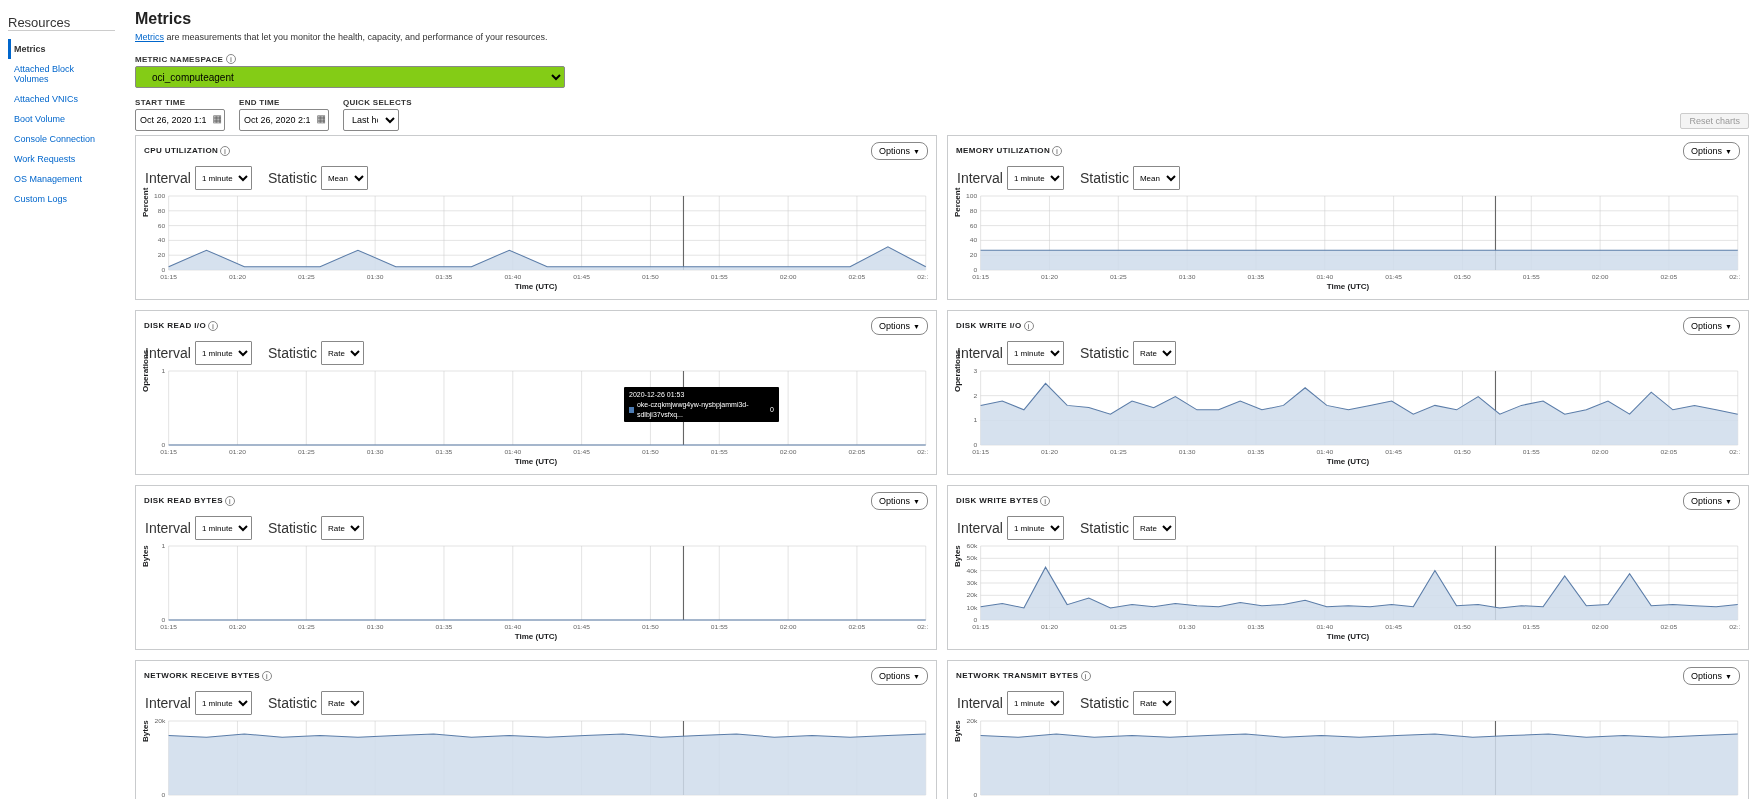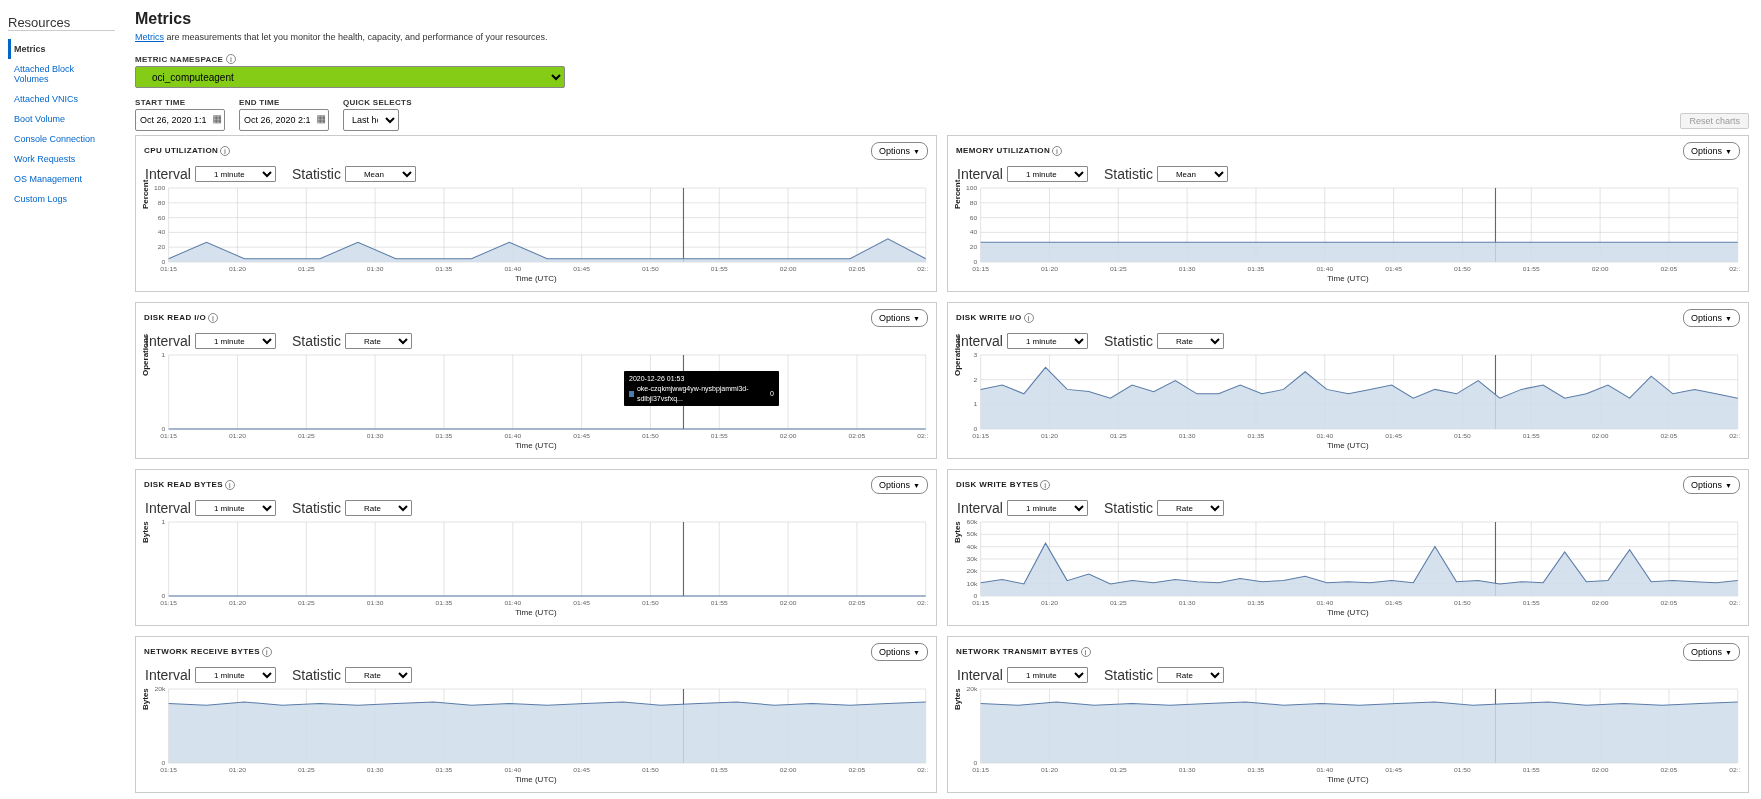--- a/index.html
+++ b/index.html
@@ -29,24 +29,24 @@
 .reset-btn{height:16px;padding:0 8px;font-size:9px;border:1px solid #ccc;background:#f4f4f4;color:#999;cursor:not-allowed;border-radius:2px}
 .charts-grid{display:grid;grid-template-columns:1fr 1fr;gap:10px}
 .chart-card{border:1px solid #c9cbcd;padding:6px 8px 8px}
 .chart-head{display:flex;justify-content:space-between;align-items:center;margin-bottom:6px}
 .chart-title{font-size:8px;font-weight:bold;letter-spacing:0.4px;display:flex;align-items:flex-start;gap:2px}
 .options-btn{height:18px;font-size:9px;padding:0 7px;border:1px solid #888;background:#fff;cursor:pointer;border-radius:8px;display:flex;align-items:center;gap:3px}
 .options-btn .caret{font-size:7px}
 .chart-controls{display:flex;gap:16px;align-items:center;margin-bottom:4px;padding-left:1px}
 .ctrl{display:flex;align-items:center;gap:4px}
 .ctrl-label{font-size:14px;color:#333}
-.ctrl-select{height:16px;font-size:8px;border:1px solid #888;border-radius:1px;padding:0 14px;background:#fff}
+.ctrl-select{height:24px;font-size:8px;border:1px solid #888;border-radius:1px;padding:0 2px;background:#fff}
 .chart-body{position:relative;height:86px;margin-top:2px}
 svg.plot{width:100%;height:100%;display:block}
-.xlabel{text-align:center;font-size:8px;font-weight:normal;margin-top:2px}
+.xlabel{text-align:center;font-size:8px;font-weight:bold;margin-top:2px}
 .ylabel{position:absolute;left:-3px;top:50%;transform:rotate(-90deg) translateX(20px);transform-origin:left top;font-size:8px;font-weight:bold}
 .tooltip{position:absolute;left:480px;top:18px;background:#000;color:#fff;font-size:7px;padding:3px 5px;border-radius:1px;line-height:1.4;z-index:5;width:155px}
 .tooltip-row{display:flex;align-items:center;gap:3px}
 .tooltip-swatch{width:6px;height:6px;background:#4d7cb3}
 .tooltip-val{margin-left:auto}
 </style>
 </head>
 <body>
 
 <div class="layout">

